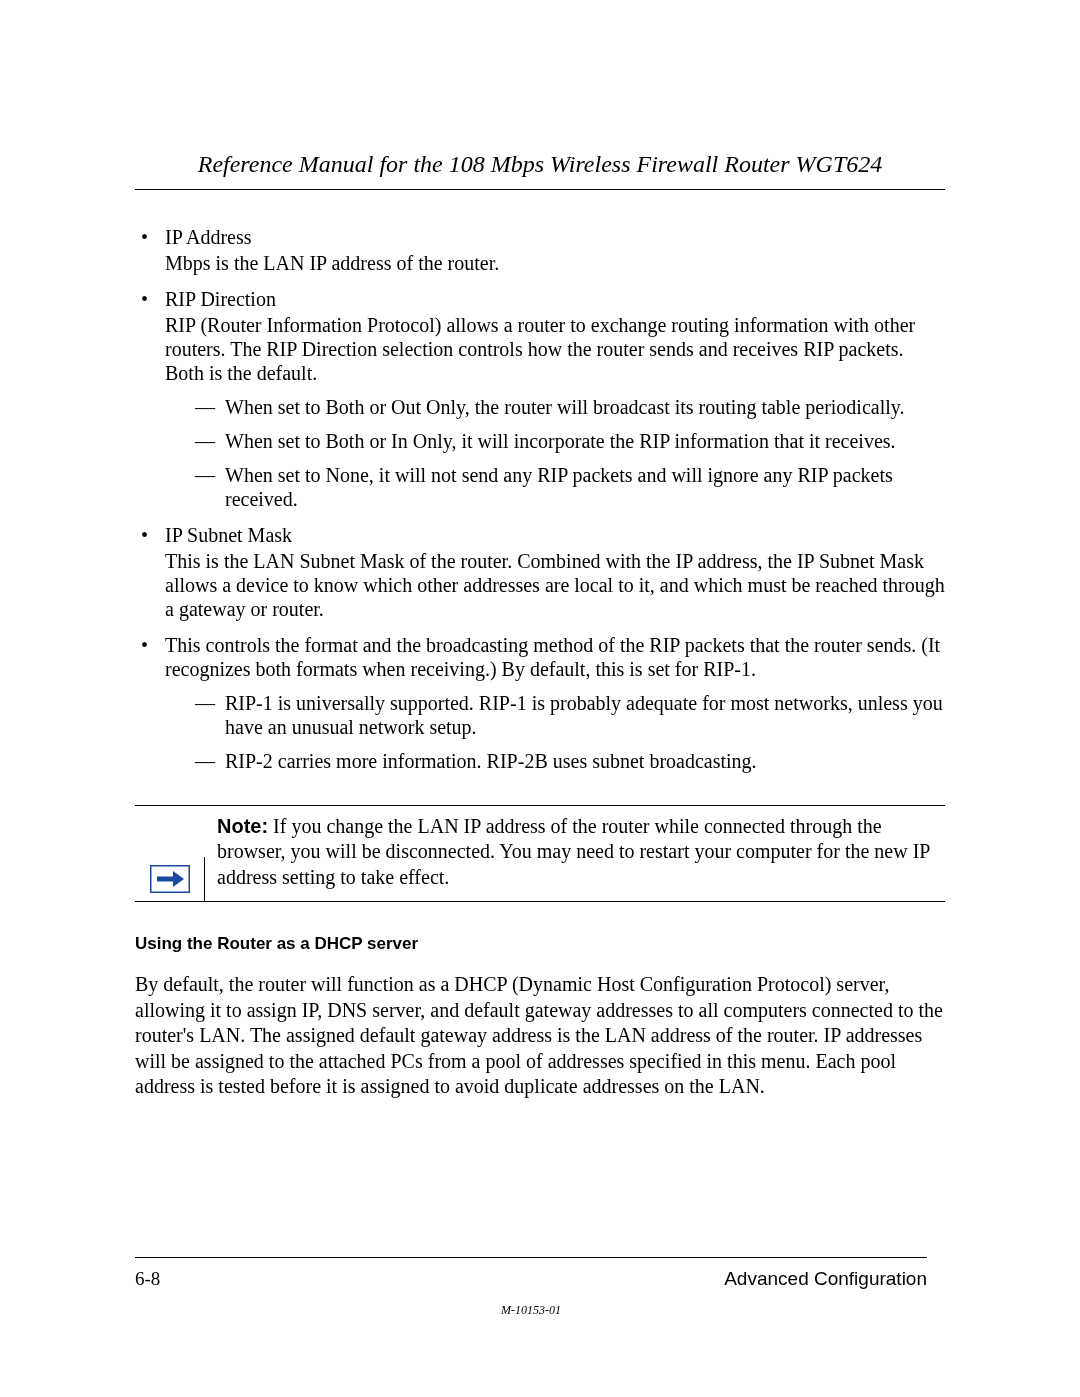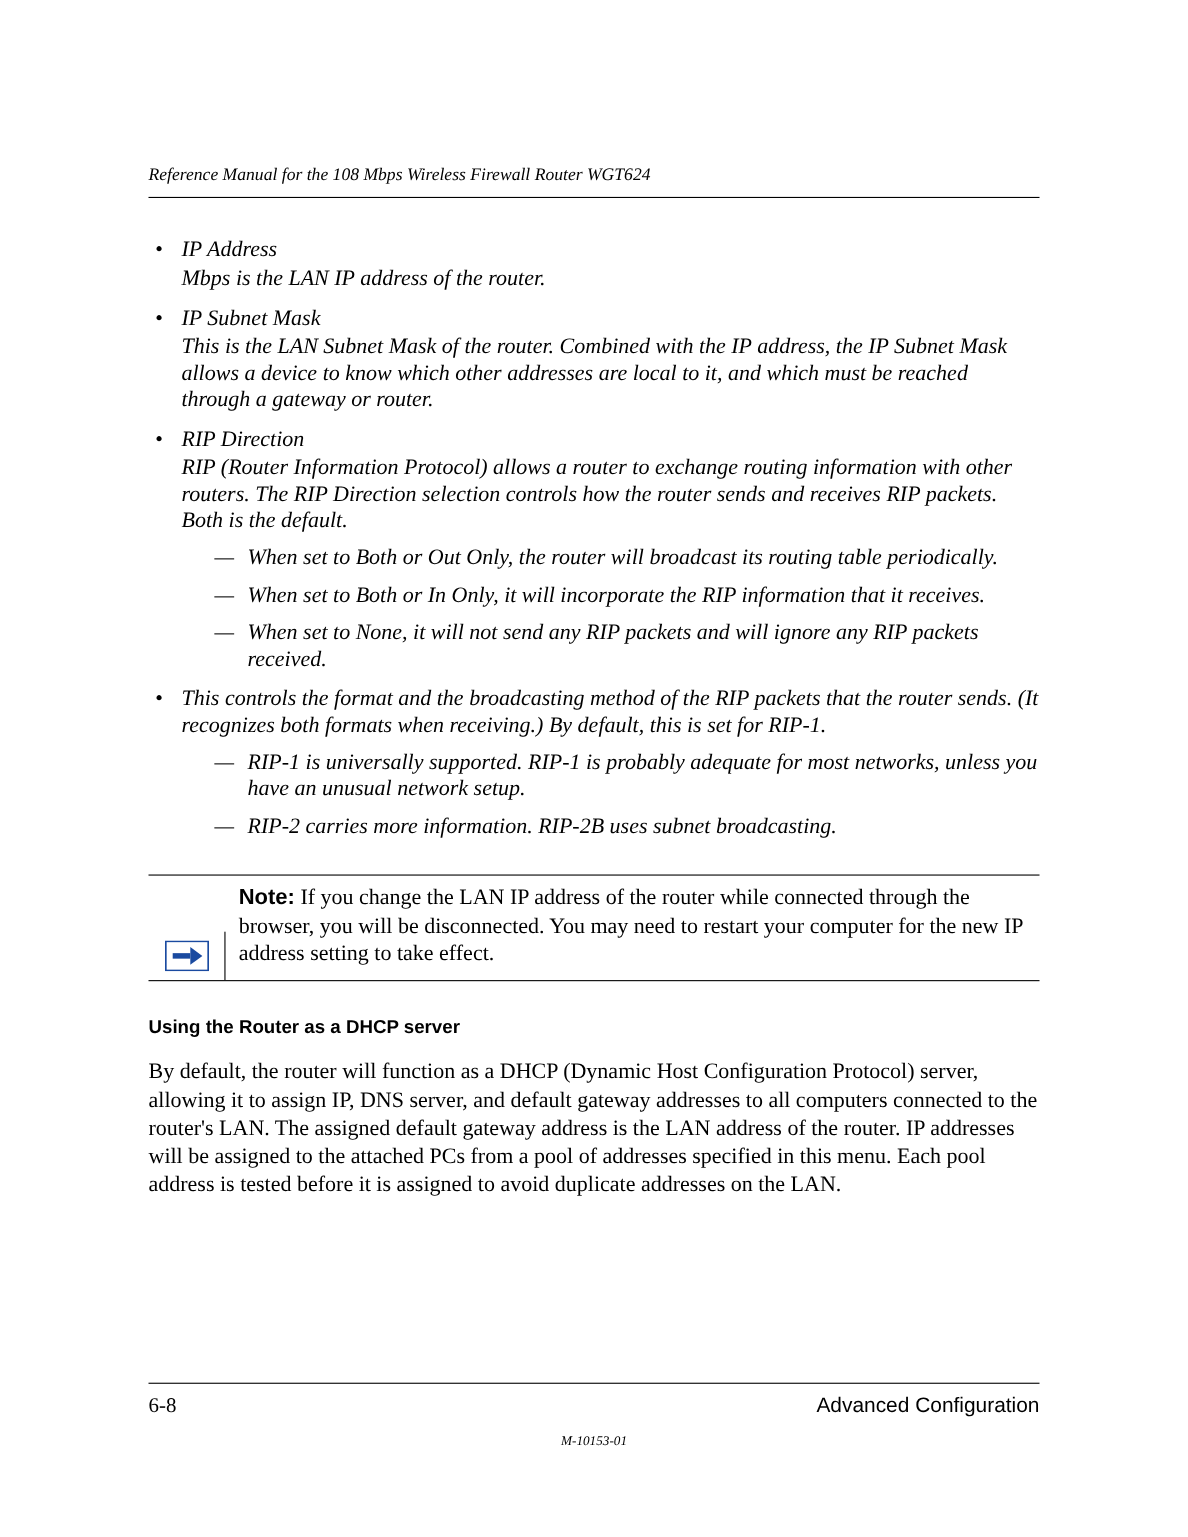--- a/index.html
+++ b/index.html
@@ -15,31 +15,30 @@
     height: 1397px;
     padding: 150px 135px 0 135px;
     font-family: "Times New Roman", Times, serif;
     font-size: 20px;
     line-height: 1.2;
     color: #000;
     position: relative;
   }
   .running-head {
     font-style: italic;
-    font-size: 16px;
-    text-align: left;
+    font-size: 24px;
+    text-align: center;
     border-bottom: 1.5px solid #000;
     padding-bottom: 10px;
     margin: 0 0 35px 0;
   }
   ul.top-list {
     list-style: none;
     margin: 0;
     padding: 0;
-    font-style: italic;
   }
   ul.top-list > li {
     position: relative;
     padding-left: 30px;
     margin-bottom: 12px;
   }
   ul.top-list > li::before {
     content: "•";
     position: absolute;
     left: 6px;
@@ -105,21 +104,21 @@
     font-size: 17px;
     margin: 32px 0 18px 0;
   }
   .para {
     line-height: 1.28;
     margin: 0 0 14px 0;
   }
   .footer {
     position: absolute;
     left: 135px;
-    right: 135px;
+    right: 153px;
     bottom: 80px;
     margin-top: 34px;
   }
   .footer-rule {
     border-top: 1.5px solid #000;
     margin-bottom: 10px;
   }
   .footer-row {
     display: flex;
     justify-content: space-between;
@@ -139,33 +138,33 @@
 <body>
 
 <div class="page">
 
   <div class="running-head">Reference Manual for the 108 Mbps Wireless Firewall Router WGT624</div>
 
   <ul class="top-list">
     <li>
       <span class="item-title">IP Address</span>
       <span class="item-desc">Mbps is the LAN IP address of the router.</span>
-    </li>
-    <li>
-      <span class="item-title">IP Subnet Mask</span>
-      <span class="item-desc">This is the LAN Subnet Mask of the router. Combined with the IP address, the IP Subnet Mask allows a device to know which other addresses are local to it, and which must be reached through a gateway or router.</span>
     </li>
     <li>
       <span class="item-title">RIP Direction</span>
       <span class="item-desc">RIP (Router Information Protocol) allows a router to exchange routing information with other routers. The RIP Direction selection controls how the router sends and receives RIP packets. Both is the default.</span>
       <ul class="sub-list">
         <li>When set to Both or Out Only, the router will broadcast its routing table periodically.</li>
         <li>When set to Both or In Only, it will incorporate the RIP information that it receives.</li>
         <li>When set to None, it will not send any RIP packets and will ignore any RIP packets received.</li>
       </ul>
+    </li>
+    <li>
+      <span class="item-title">IP Subnet Mask</span>
+      <span class="item-desc">This is the LAN Subnet Mask of the router. Combined with the IP address, the IP Subnet Mask allows a device to know which other addresses are local to it, and which must be reached through a gateway or router.</span>
     </li>
     <li>
       <span class="item-desc">This controls the format and the broadcasting method of the RIP packets that the router sends. (It recognizes both formats when receiving.) By default, this is set for RIP-1.</span>
       <ul class="sub-list">
         <li>RIP-1 is universally supported. RIP-1 is probably adequate for most networks, unless you have an unusual network setup.</li>
         <li>RIP-2 carries more information. RIP-2B uses subnet broadcasting.</li>
       </ul>
     </li>
   </ul>
 

